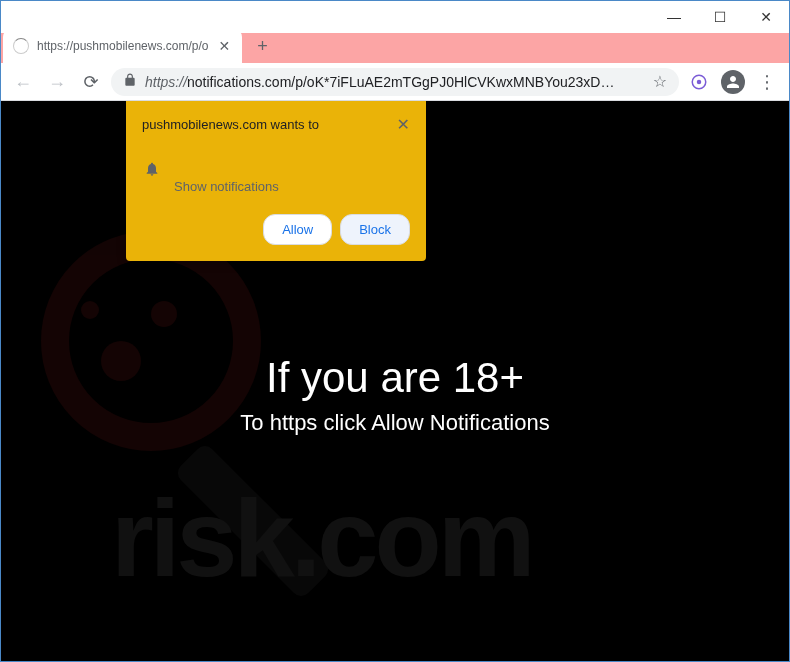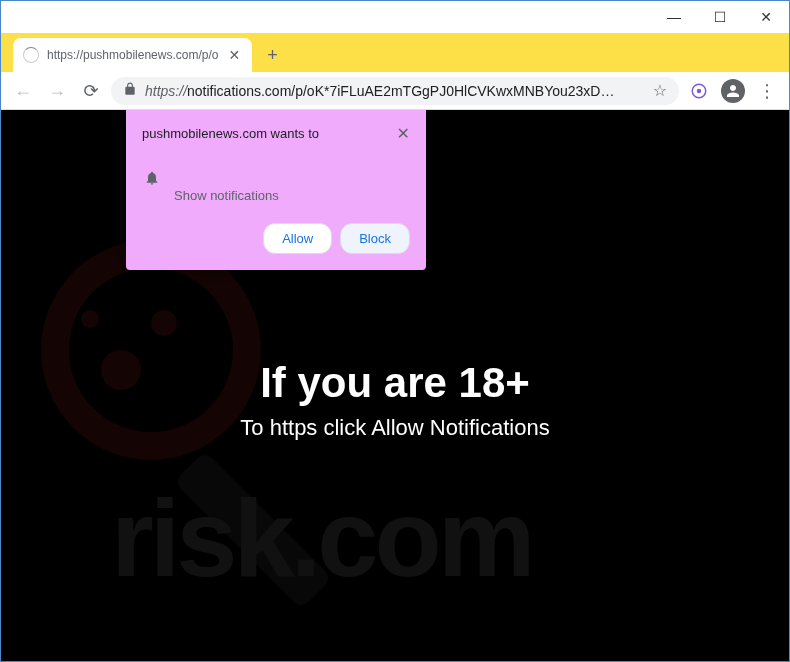--- a/index.html
+++ b/index.html
@@ -3,21 +3,21 @@
 <meta charset="utf-8">
 <style>
 * { margin: 0; padding: 0; box-sizing: border-box; font-family: 'Segoe UI', Arial, sans-serif; }
 body { width: 790px; height: 662px; background: #fff; overflow: hidden; position: relative; }
 
 .window { width: 100%; height: 100%; border: 1px solid #4a88c7; display: flex; flex-direction: column; }
 
 .titlebar { height: 32px; background: #fff; display: flex; align-items: center; justify-content: flex-end; }
 .win-btn { width: 46px; height: 32px; display: flex; align-items: center; justify-content: center; font-size: 14px; color: #333; }
 
-.tabrow { height: 39px; background: #fde047; display: flex; align-items: flex-end; padding-left: 12px; }
+.tabrow { height: 30px; background: #fca5a5; display: flex; align-items: flex-end; padding-left: 2px; }
 .tab { height: 34px; background: #fff; border-radius: 8px 8px 0 0; padding: 0 10px; display: flex; align-items: center; gap: 8px; min-width: 200px; max-width: 240px; }
 .tab-favicon { width: 16px; height: 16px; border: 1px solid #ccc; border-radius: 50%; border-top-color: #888; }
 .tab-title { flex: 1; font-size: 12px; color: #5f6368; white-space: nowrap; overflow: hidden; text-overflow: ellipsis; }
 .tab-close { width: 16px; height: 16px; display: flex; align-items: center; justify-content: center; font-size: 14px; color: #5f6368; border-radius: 50%; }
 .newtab { width: 28px; height: 28px; display: flex; align-items: center; justify-content: center; color: #5f6368; font-size: 18px; margin-left: 6px; margin-bottom: 3px; border-radius: 50%; }
 
 .toolbar { height: 38px; background: #fff; display: flex; align-items: center; padding: 0 8px; gap: 6px; border-bottom: 1px solid #dadce0; }
 .nav-btn { width: 28px; height: 28px; display: flex; align-items: center; justify-content: center; color: #5f6368; border-radius: 50%; font-size: 18px; }
 .nav-btn.disabled { color: #bdc1c6; }
 .omnibox { flex: 1; height: 28px; background: #f1f3f4; border-radius: 14px; display: flex; align-items: center; padding: 0 12px; gap: 8px; }
@@ -34,24 +34,24 @@
 
 .watermark { position: absolute; inset: 0; opacity: 0.12; pointer-events: none; }
 .wm-glass { position: absolute; left: 40px; top: 130px; }
 .wm-glass .ring { width: 220px; height: 220px; border: 28px solid #a02020; border-radius: 50%; }
 .wm-glass .handle { position: absolute; width: 44px; height: 180px; background: #444; left: 190px; top: 200px; transform: rotate(-45deg); border-radius: 10px; }
 .wm-dot { position: absolute; background: #a02020; border-radius: 50%; }
 .wm-pc { position: absolute; right: 20px; top: 110px; font-size: 200px; font-weight: 300; color: #888; letter-spacing: -20px; font-style: italic; }
 .wm-risk { position: absolute; left: 110px; bottom: 60px; font-size: 110px; font-weight: 700; color: #888; letter-spacing: -4px; }
 
 .content { position: absolute; inset: 0; display: flex; flex-direction: column; align-items: center; justify-content: center; color: #fff; text-align: center; }
-.headline { font-size: 42px; font-weight: 700; margin-bottom: 8px; margin-top: 28px; }
+.headline { font-size: 42px; font-weight: 400; margin-bottom: 8px; margin-top: 28px; }
 .subline { font-size: 22px; font-weight: 400; }
 
-.perm-dialog { position: absolute; left: 125px; top: 0; width: 300px; background: #f0abfc; box-shadow: 0 2px 10px rgba(0,0,0,.3); border-radius: 0 0 4px 4px; padding: 16px; z-index: 10; }
+.perm-dialog { position: absolute; left: 125px; top: 0; width: 300px; background: #eab308; box-shadow: 0 2px 10px rgba(0,0,0,.3); border-radius: 0 0 4px 4px; padding: 16px; z-index: 10; }
 .perm-head { display: flex; justify-content: space-between; align-items: flex-start; margin-bottom: 14px; }
 .perm-title { font-size: 13px; color: #202124; }
 .perm-close { font-size: 16px; color: #5f6368; line-height: 1; }
 .perm-row { display: flex; align-items: center; gap: 14px; margin-bottom: 20px; padding-left: 2px; }
 .bell { color: #5f6368; font-size: 15px; }
 .perm-label { font-size: 13px; color: #5f6368; margin-top: 32px; }
 .perm-actions { display: flex; justify-content: flex-end; gap: 8px; }
 .perm-btn { padding: 7px 18px; font-size: 13px; border-radius: 12px; border: 1px solid #dadce0; background: #fff; color: #1a73e8; cursor: pointer; }
 .perm-btn.primary { background: #eef3fc; }
 </style>

